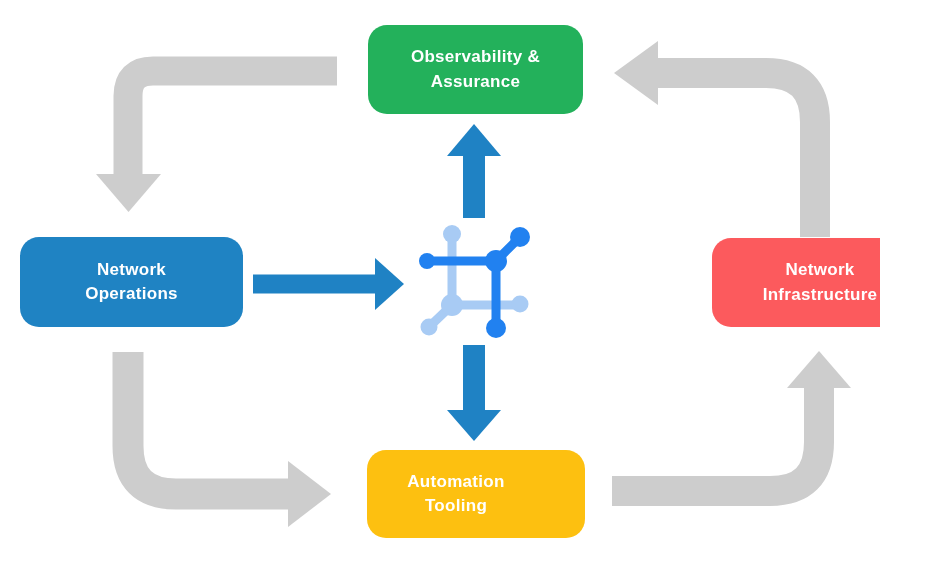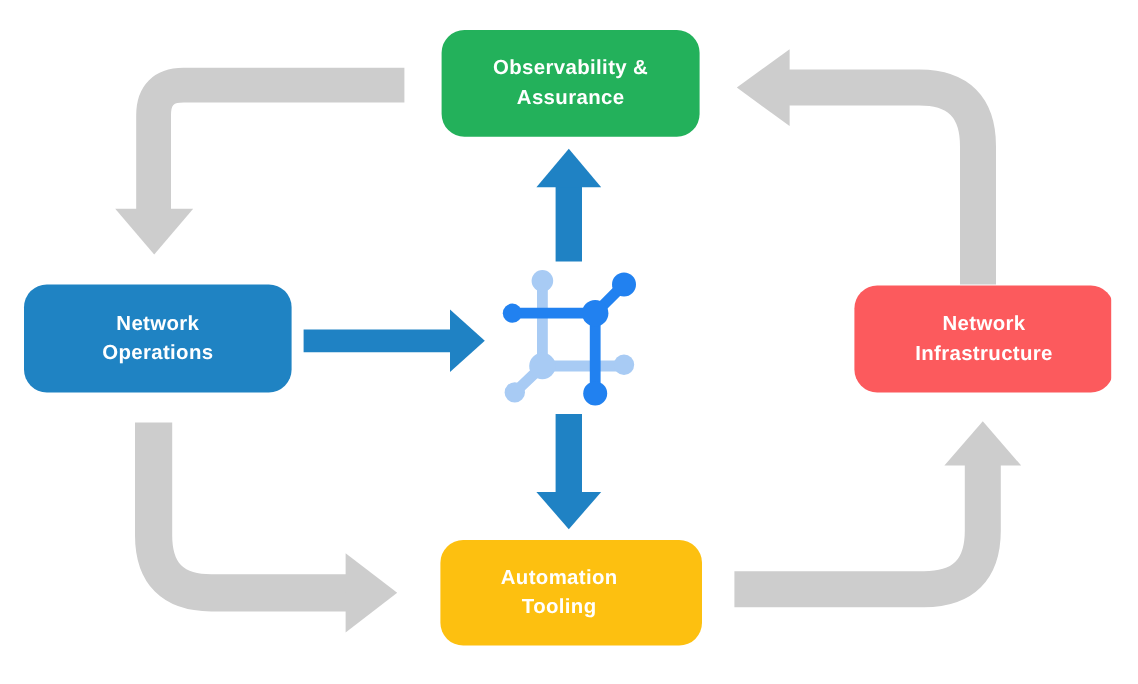--- a/index.html
+++ b/index.html
@@ -7,21 +7,20 @@
     padding: 0;
     background: #ffffff;
     font-family: "Liberation Sans", sans-serif;
   }
   .canvas {
     position: relative;
     width: 880px;
     height: 570px;
     background: #ffffff;
     overflow: hidden;
-    padding-left: 46px;
   }
   .diagram-svg {
     position: absolute;
     left: 0;
     top: 0;
   }
   .node-label {
     position: absolute;
     display: flex;
     align-items: center;
@@ -31,21 +30,21 @@
     font-size: 17px;
     font-weight: bold;
     line-height: 1.42;
     letter-spacing: 0.3px;
     white-space: pre-line;
     pointer-events: none;
   }
   .label-observability { left: 368px; top: 25px;  width: 215px; height: 89px; }
   .label-operations    { left: 20px;  top: 237px; width: 223px; height: 90px; }
   .label-infrastructure{ left: 712px; top: 238px; width: 216px; height: 89px; }
-  .label-automation    { left: 357px; top: 450px; width: 218px; height: 88px; }
+  .label-automation    { left: 347px; top: 450px; width: 218px; height: 88px; }
 </style>
 </head>
 <body>
 
 <div class="canvas">
 
   <svg class="diagram-svg" width="948" height="570" viewBox="0 0 948 570">
 
     <g>
       <path d="M337 71 H153 Q128 71 128 96 V176" fill="none" stroke-width="29" stroke="#CDCDCD"></path>

